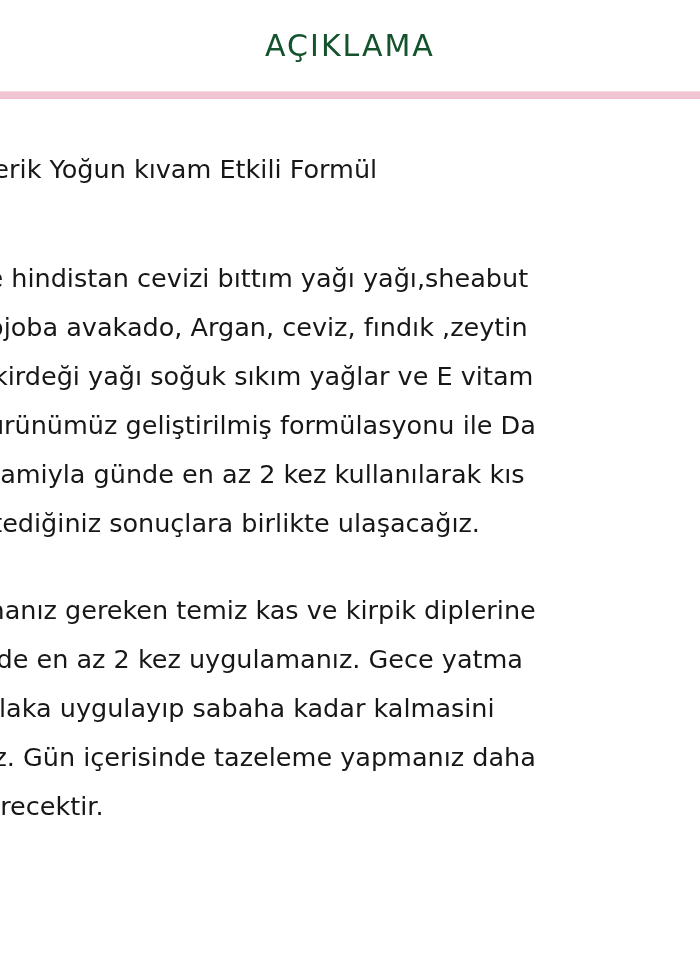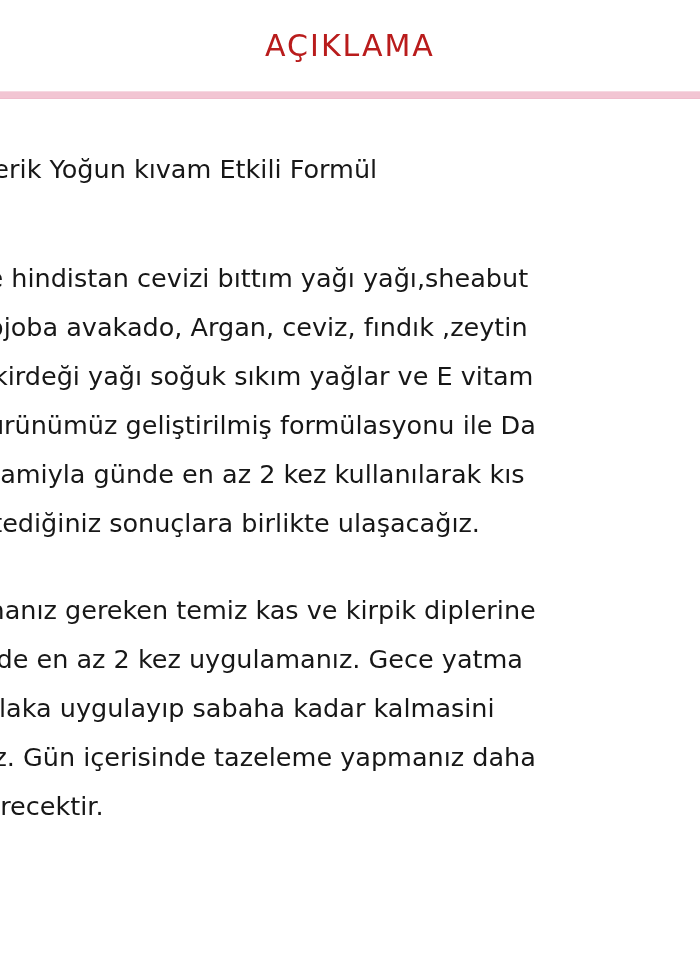--- a/index.html
+++ b/index.html
@@ -27,21 +27,21 @@
   .header {
     padding-top: 28px;
     text-align: center;
   }
 
   .header-title {
     font-family: "DejaVu Sans", sans-serif;
     font-size: 30px;
     font-weight: 400;
     letter-spacing: 2px;
-    color: #b91c1c;
+    color: #14532d;
   }
 
   .divider {
     margin-top: 28px;
     width: 100%;
     height: 6px;
     background: #f2c5d3;
     border-top: 1px solid #f6d8e2;
     border-bottom: 1px solid #f0bccd;
   }

